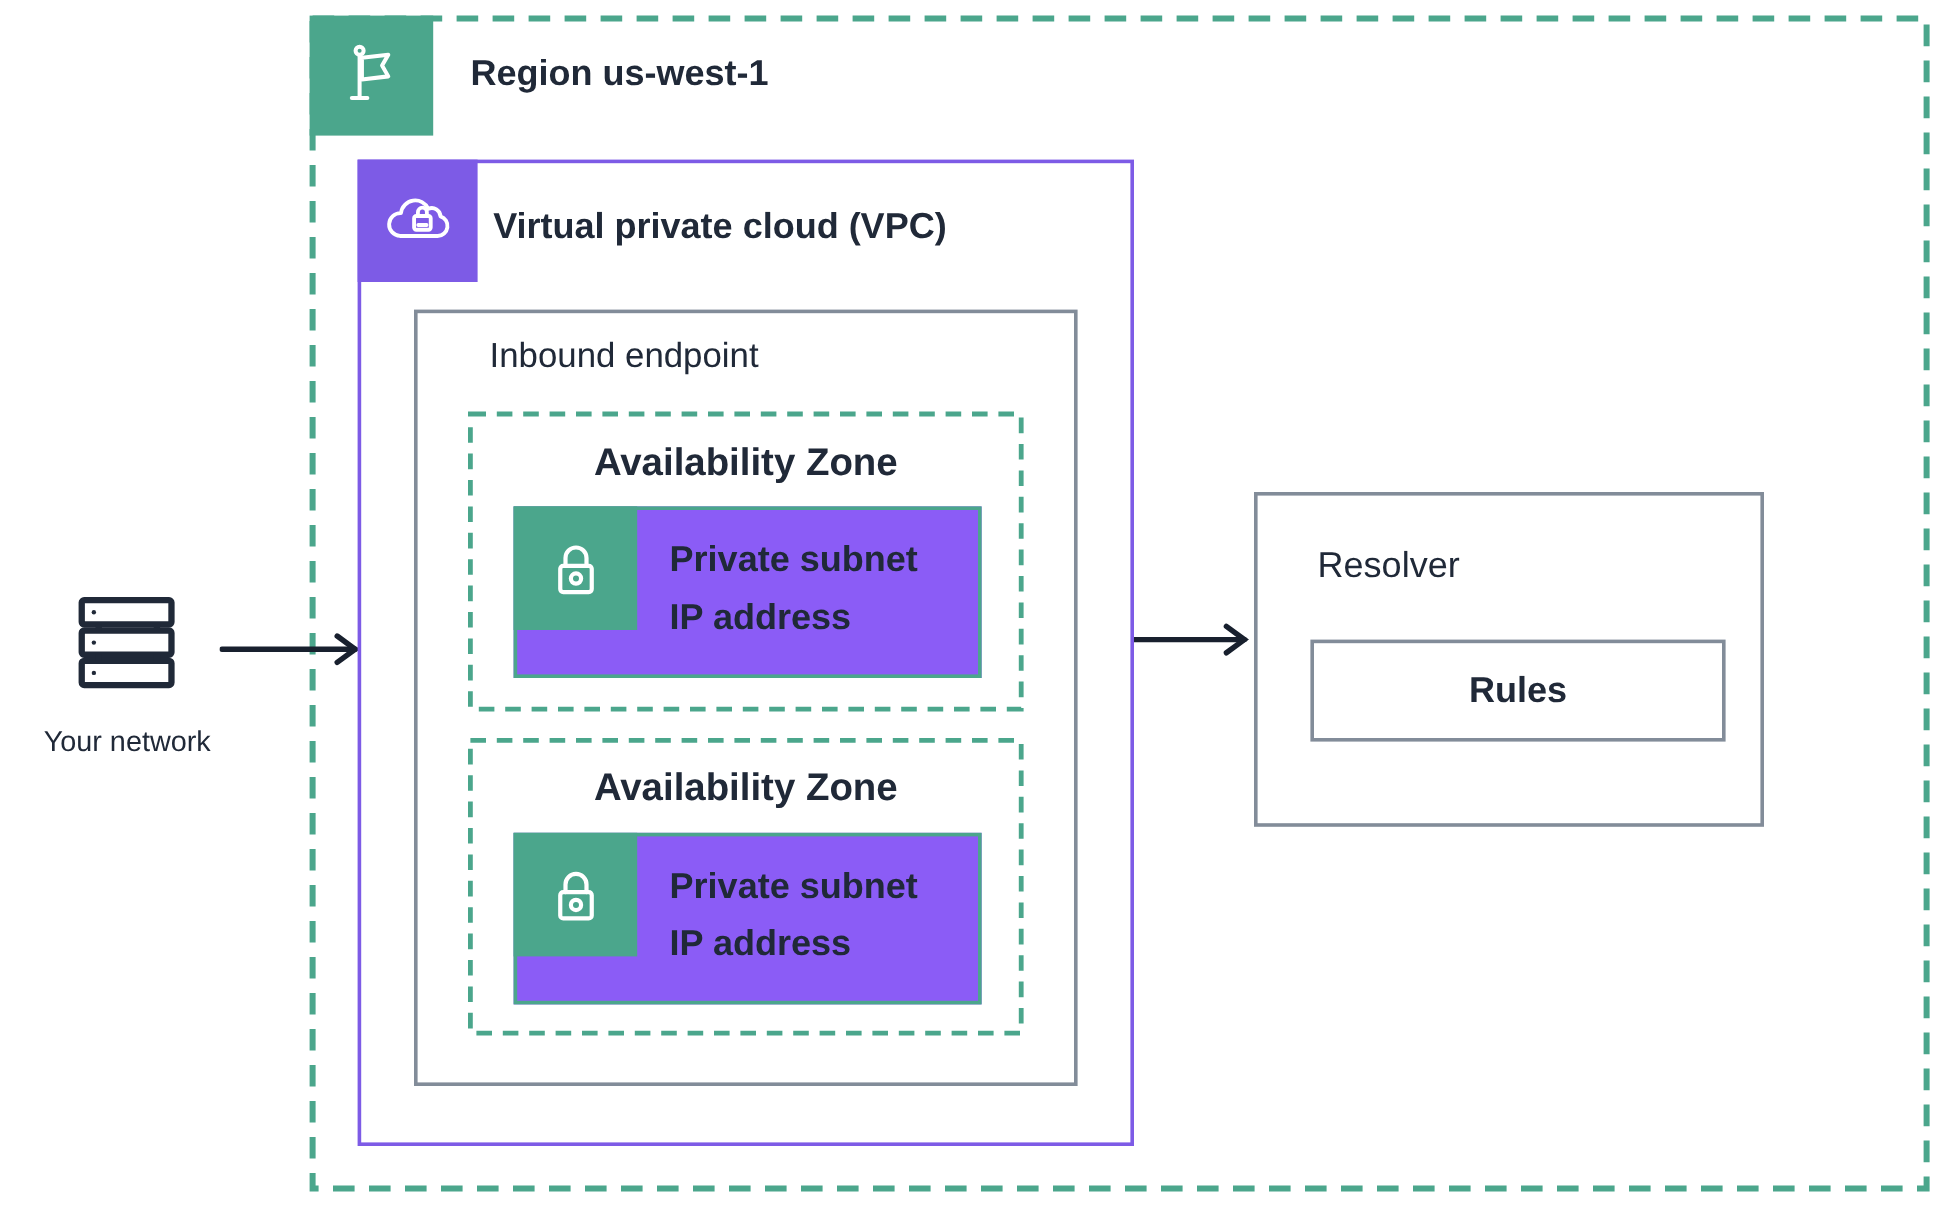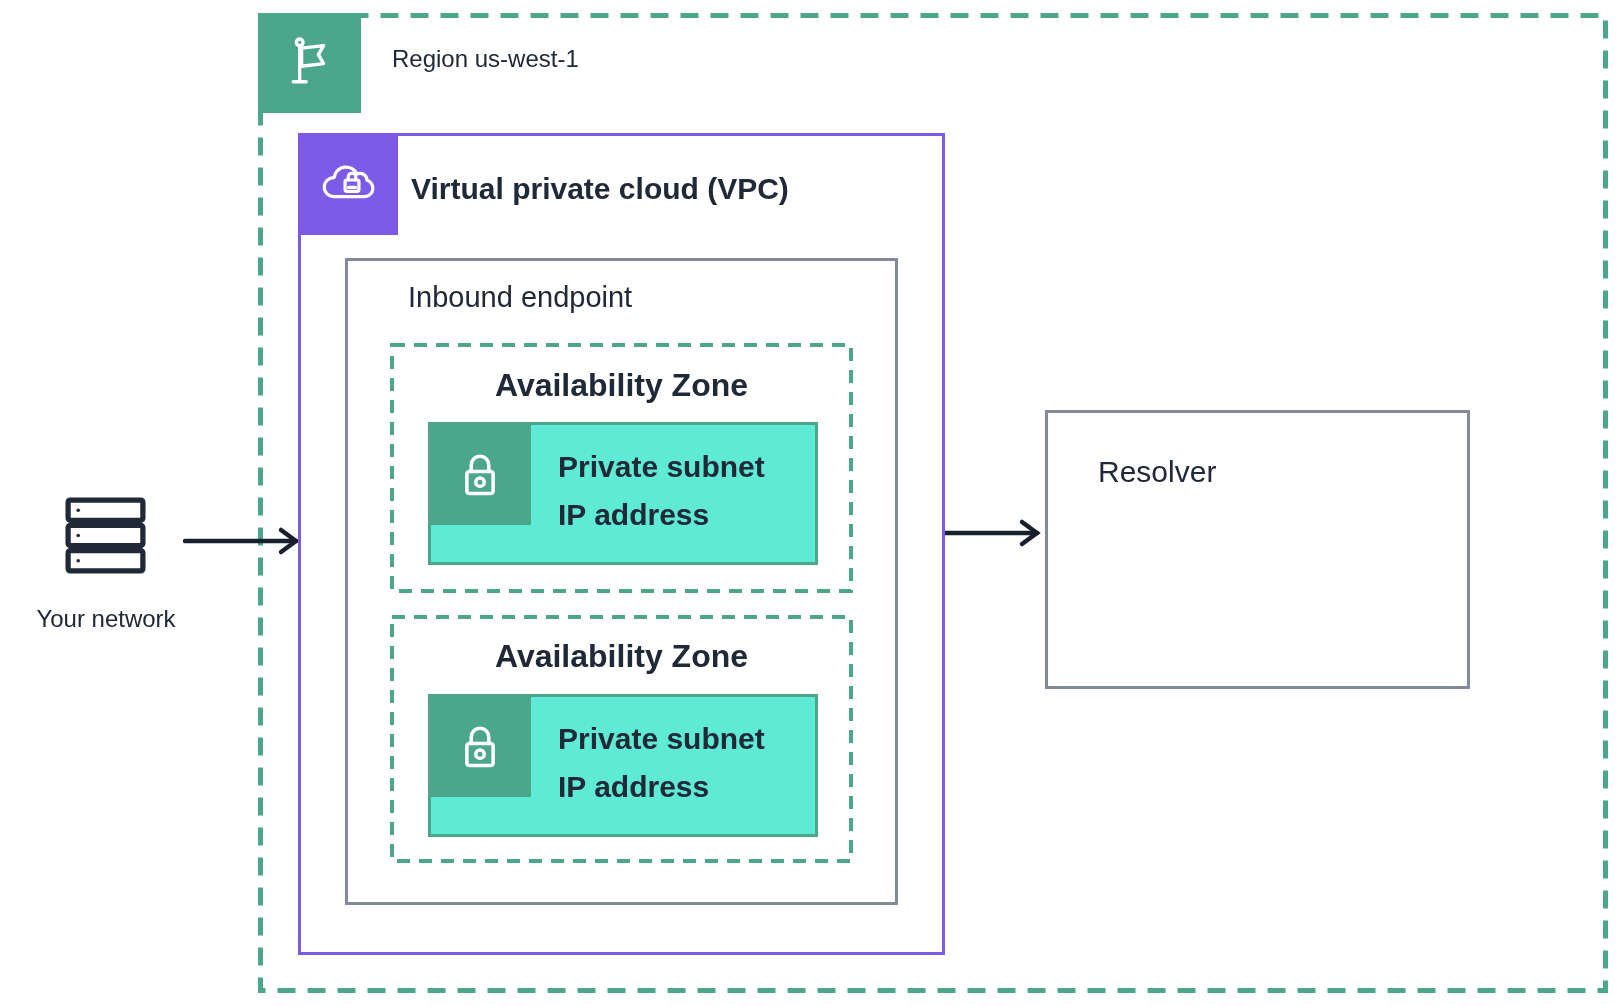--- a/index.html
+++ b/index.html
@@ -10,27 +10,27 @@
     font-family:"Liberation Sans", sans-serif;
     color:#202938;
     overflow:hidden;
   }
   .abs{position:absolute;}
   .dash-svg{position:absolute;overflow:visible;}
   .label{white-space:nowrap;}
   
   .vpc-box{border:3px solid #7D5BE6;background:transparent;}
   .gray-box{border:3px solid #828C99;background:#ffffff;}
-  .teal-box{border:3px solid #4BA68C;background:#5eead4;}
+  .teal-box{border:3px solid #4BA68C;background:#8b5cf6;}
   
   .icon-sq{display:flex;align-items:center;justify-content:center;}
   .teal-fill{background:#4BA68C;}
   .purple-fill{background:#7D5BE6;}
   
-  .t-region{font-size:24px;font-weight:400;}
+  .t-region{font-size:30px;font-weight:700;}
   .t-vpc{font-size:30px;font-weight:700;}
   .t-inbound{font-size:29px;font-weight:500;}
   .t-az{font-size:32px;font-weight:700;text-align:center;}
   .t-subnet{font-size:30px;font-weight:700;line-height:48px;}
   .t-network{font-size:24px;font-weight:400;text-align:center;}
   .t-resolver{font-size:30px;font-weight:500;}
   .t-rules{font-size:30px;font-weight:600;text-align:center;}
 </style>
 </head>
 <body>
@@ -132,15 +132,18 @@
         <div class="abs t-subnet" style="left:127px;top:18px;">
           <span style="display:block;">Private subnet</span>
           <span style="display:block;">IP address</span>
         </div>
       </div>
     </div>
   </div>
 
   <div class="abs gray-box" style="left:1045px;top:410px;width:425px;height:279px;box-sizing:border-box;">
     <div class="abs label t-resolver" style="left:50px;top:42px;">Resolver</div>
+    <div class="abs gray-box" style="left:44px;top:120px;width:346px;height:85px;box-sizing:border-box;display:flex;align-items:center;justify-content:center;">
+      <div class="t-rules">Rules</div>
+    </div>
   </div>
 
 </div>
 
 </body></html>

